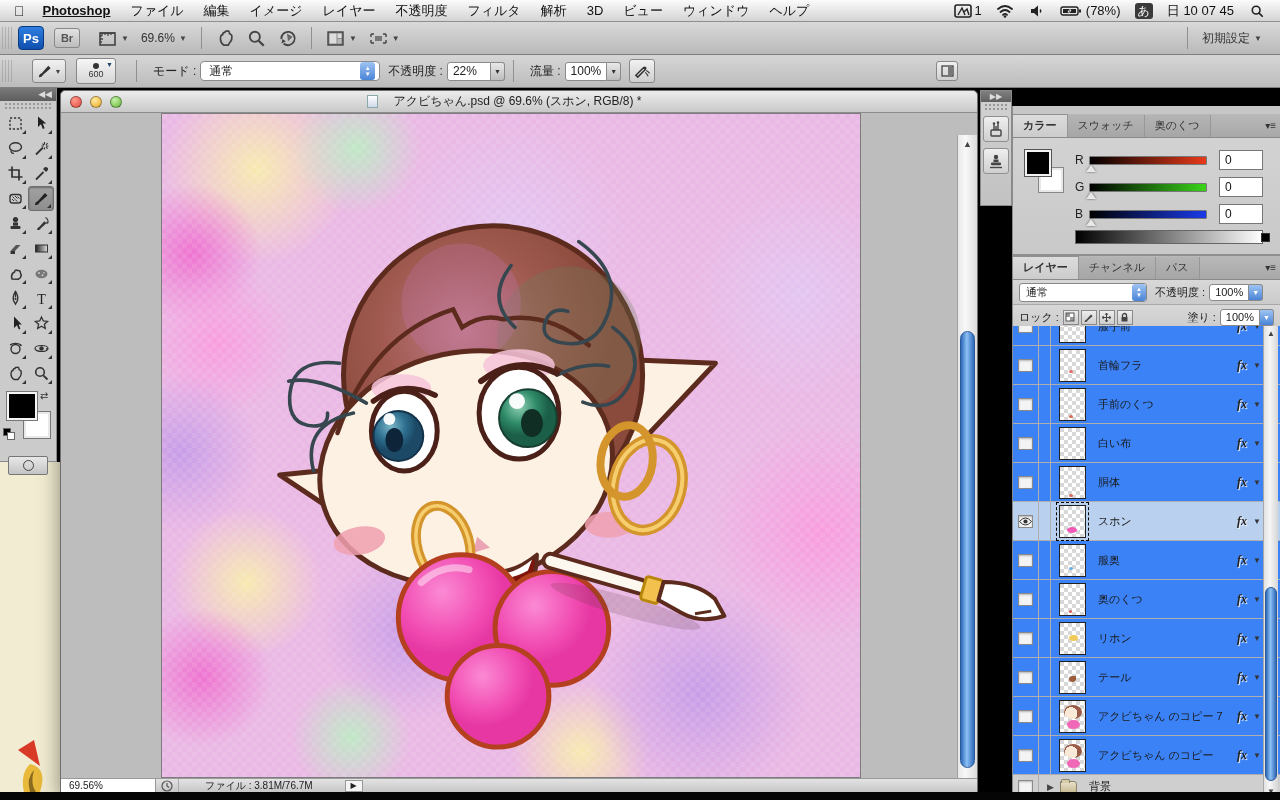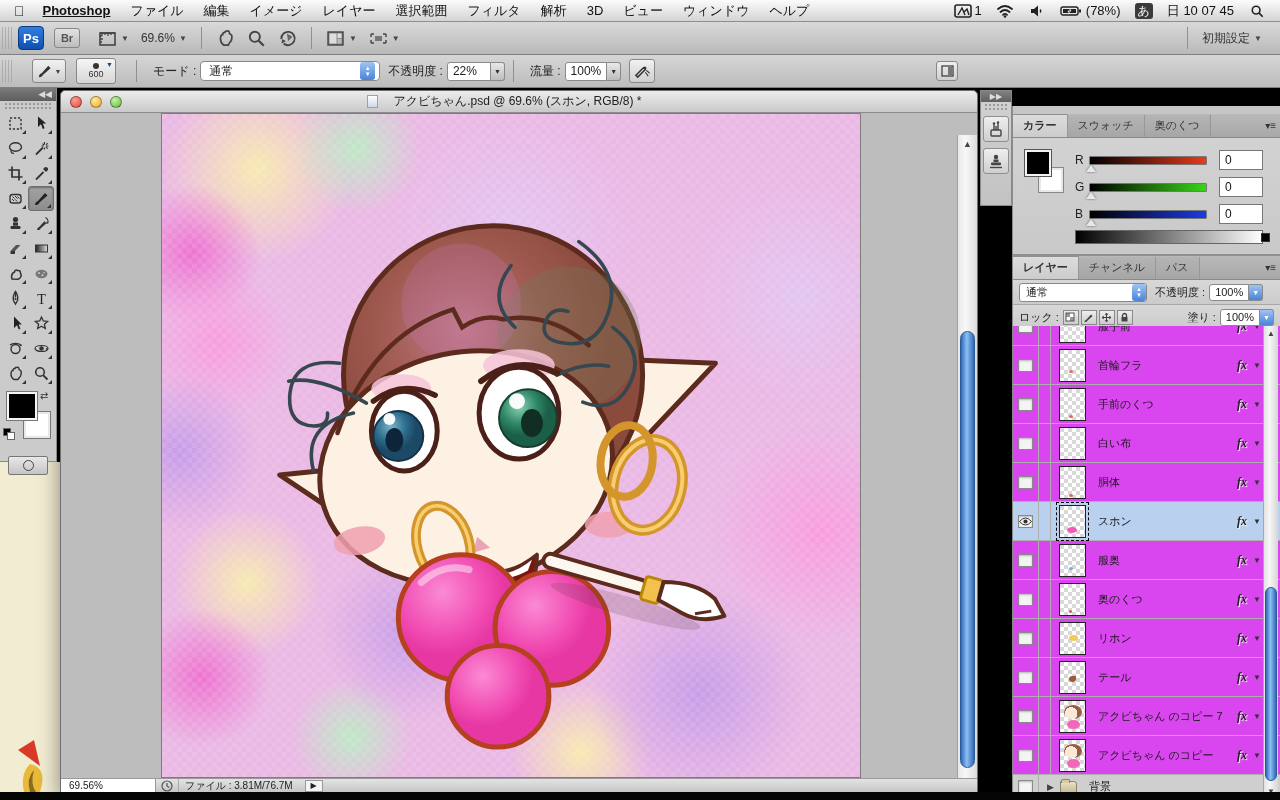--- a/index.html
+++ b/index.html
@@ -66,21 +66,21 @@
   #doc-content { left:0; top:22px; width:916px; height:665px; background:#bdbdbd; overflow:hidden;}
   #canvas { left:100px; top:0px; width:700px; height:665px; border:1px solid #7d7d7d; }
   
   #doc-vscroll { left:896px; top:22px; width:20px; height:665px; background:linear-gradient(90deg,#e9e9e9,#f8f8f8 40%,#dcdcdc); border-left:1px solid #a0a0a0;}
   .sb-arrow { position:absolute; left:0; width:100%; text-align:center; font-size:9px; color:#444; }
   .sb-thumb { position:absolute; left:2px; width:15px; border-radius:8px; background:linear-gradient(90deg,#2e68b8,#8cc0f4 45%,#2e68b8); border:1px solid #2a5a9a; }
   
   #doc-statusbar { left:0; top:687px; width:916px; height:14px; background:linear-gradient(#e3e3e3,#c6c6c6); border-top:1px solid #9a9a9a; display:flex; align-items:center; font-size:10px; color:#222;}
   .st-zoom { width:95px; height:13px; background:#fff; border-right:1px solid #999; display:flex; align-items:center; padding-left:8px;}
   .st-clock { width:22px; display:flex; justify-content:center;}
-  .st-file { padding:0 6px; border-left:1px solid #aaa; }
+  .st-file { padding:0 26px; border-left:1px solid #aaa; }
   .st-arrow { width:18px; height:12px; border:1px solid #999; background:#f4f4f4; display:flex; align-items:center; justify-content:center; font-size:8px; margin-left:6px;}
   
   #minidock { left:980px; top:90px; width:32px; height:116px; background:linear-gradient(#d2d2d2,#c2c2c2); border:1px solid #8a8a8a; z-index:20;}
   #minidock .mhead { height:11px; background:linear-gradient(#808080,#606060); color:#ddd; font-size:8px; text-align:center; line-height:11px;}
   #minidock .mdots { height:7px; background:radial-gradient(circle,#999 1px,transparent 1px); background-size:4px 4px; margin:1px 3px;}
   .mini-btn { width:26px; height:26px; margin:6px auto 0; background:linear-gradient(#efefef,#cfcfcf); border:1px solid #909090; border-radius:3px; display:flex; align-items:center; justify-content:center;}
   .mini-btn svg { width:18px; height:18px; }
   
   #rightdock { left:1012px; top:106px; width:268px; height:702px; background:#c6c6c6; border-left:1px solid #8a8a8a; z-index:15;}
   .tabbar { display:flex; align-items:flex-end; height:24px; background:linear-gradient(#b9b9b9,#a8a8a8); border-bottom:1px solid #8a8a8a; position:relative;}
@@ -100,21 +100,21 @@
   .ramp { position:absolute; left:62px; top:116px; width:188px; height:14px; background:linear-gradient(90deg,#000,#fff); border:1px solid #666;}
   .ramp-end { position:absolute; right:10px; top:119px; width:9px; height:9px; background:#000; border:1px solid #333;}
   
   #layerspanel { position:relative; height:560px; background:#cfcfcf; }
   .lp-ctl { height:25px; display:flex; align-items:center; font-size:11px; color:#222; background:linear-gradient(#d8d8d8,#cbcbcb); border-bottom:1px solid #a8a8a8; padding:0 6px;}
   .blend-popup { width:128px; height:19px; background:#fff; border:1px solid #888; border-radius:3px; display:flex; align-items:center; padding-left:6px; font-size:11px;}
   .blend-popup .steppers { margin-left:auto; width:14px; height:17px; background:linear-gradient(#9fc4f2,#4a84d8); border-radius:3px; color:#fff; font-size:6px; display:flex; flex-direction:column; align-items:center; justify-content:center; line-height:6px;}
   .lock-ic { width:16px; height:15px; border:1px solid #8a8a8a; background:linear-gradient(#eee,#ccc); margin-right:2px; display:flex; align-items:center; justify-content:center;}
   .lock-ic svg { width:11px; height:11px; }
   #layerslist { position:absolute; left:0; top:70px; width:268px; height:473px; background:#d2d2d2; overflow:hidden; border-bottom:1px solid #8f8f8f;}
-  .lrow { position:absolute; left:0; width:268px; height:39px; border-bottom:1px solid #aeaeae; background:#d946ef; display:flex; align-items:center;}
+  .lrow { position:absolute; left:0; width:268px; height:39px; border-bottom:1px solid #aeaeae; background:#3b82f6; display:flex; align-items:center;}
   .lrow.selected { background:#b9d0ee; }
   .vis-col { width:26px; height:39px; border-right:1px solid #aeaeae; display:flex; align-items:center; justify-content:center;}
   .vis-box { width:15px; height:13px; background:#f4f4f4; border:1px solid #8a8a8a; box-shadow:inset 0 1px 2px rgba(0,0,0,.25); display:flex; align-items:center; justify-content:center;}
   .link-col { width:12px; height:39px; border-right:1px solid #aeaeae; }
   .thumb { width:27px; height:33px; margin-left:8px; border:1px solid #222; background:
       conic-gradient(#fff 0 25%, #d8d8d8 0 50%, #fff 0 75%, #d8d8d8 0) 0 0/8px 8px; position:relative;}
   .thumb .dot { position:absolute; left:9px; top:20px; width:8px; height:5px; border-radius:50%; }
   .thumb.art { background:conic-gradient(#fff 0 25%, #d8d8d8 0 50%, #fff 0 75%, #d8d8d8 0) 0 0/8px 8px; }
   .thumb.art::before { content:""; position:absolute; left:4px; top:4px; width:18px; height:14px; border-radius:50%; background:radial-gradient(circle at 40% 60%, #fbe9d8 45%, #9a5c48 46%);}
   .thumb.art::after { content:""; position:absolute; left:7px; top:19px; width:13px; height:9px; border-radius:50%; background:#f268b8;}
@@ -141,21 +141,21 @@
 </head>
 <body>
 
 <div id="menubar" class="abs">
   <span class="apple"></span>
   <span class="appname">Photoshop</span>
   <span class="menu-item">ファイル</span>
   <span class="menu-item">編集</span>
   <span class="menu-item">イメージ</span>
   <span class="menu-item">レイヤー</span>
-  <span class="menu-item">選択範囲</span>
+  <span class="menu-item">不透明度</span>
   <span class="menu-item">フィルタ</span>
   <span class="menu-item">解析</span>
   <span class="menu-item">3D</span>
   <span class="menu-item">ビュー</span>
   <span class="menu-item">ウィンドウ</span>
   <span class="menu-item">ヘルプ</span>
   <span class="spacer"></span>
   <span class="stat">
     <svg class="mb-icon" viewBox="0 0 18 14">
         <rect x="1" y="1" width="16" height="12" rx="2" fill="none" stroke="#222" stroke-width="1.6"></rect>

